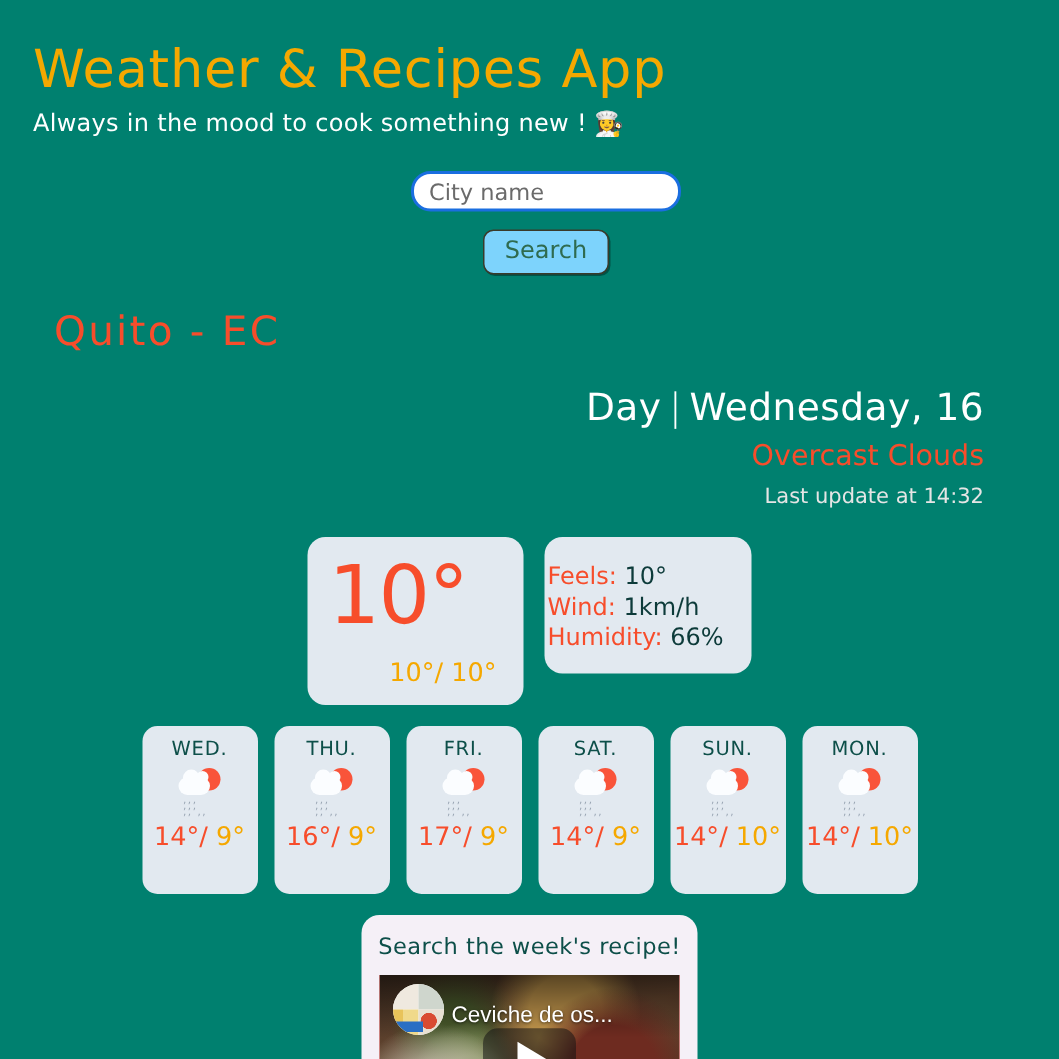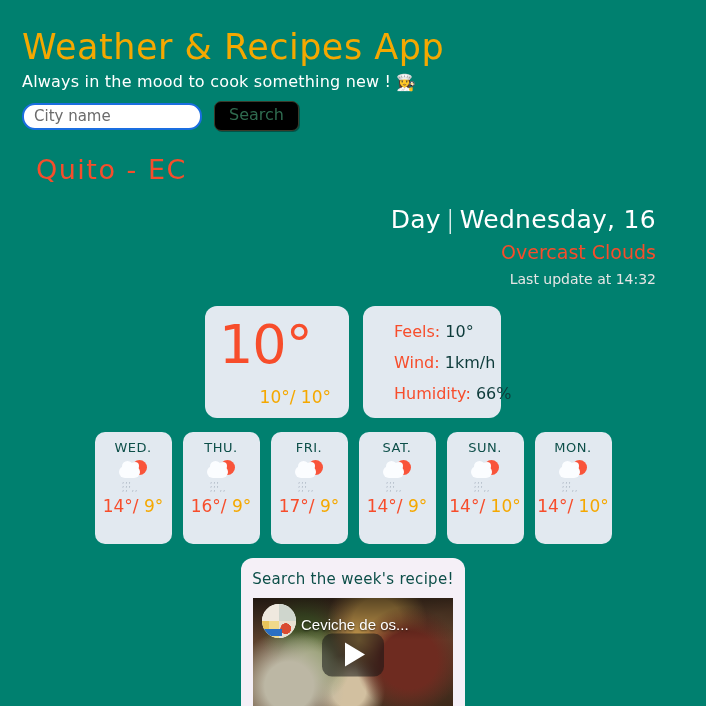--- a/index.html
+++ b/index.html
@@ -49,21 +49,22 @@
     font-size: 16px;
     display: inline-block;
     vertical-align: -1px;
   }
 
   
   .search-row {
     display: flex;
     align-items: center;
     gap: 12px;
-    margin-top: 6px;
+    margin-top: 19px;
+    flex-direction: column;
   }
 
   .search-input {
     width: 180px;
     height: 27px;
     border-radius: 13px;
     border: 2px solid #1a6ee0;
     background: #ffffff;
     color: #555555;
     font-size: 15px;
@@ -72,21 +73,21 @@
     outline: none;
     caret-color: #333;
   }
 
   .search-input::placeholder {
     color: #6b6b6b;
     opacity: 1;
   }
 
   .search-button {
-    background: #000000;
+    background: #7dd3fc;
     color: #2f6b4f;
     border: 1px solid #3a3a2a;
     border-radius: 7px;
     font-size: 16px;
     font-family: "DejaVu Sans", sans-serif;
     padding: 3px 14px 5px 14px;
     cursor: pointer;
     box-shadow: 1px 1px 0 rgba(0,0,0,0.35);
     line-height: 20px;
   }
@@ -168,22 +169,22 @@
     font-size: 17px;
     line-height: 22px;
     padding-right: 4px;
   }
 
   .t-max { color: #f5a800; }
   .t-min { color: #f5a800; }
 
   .detail-card {
     width: 138px;
-    height: 112px;
-    padding: 16px 0 14px 31px;
+    height: 91px;
+    padding: 16px 0 14px 2px;
     display: flex;
     flex-direction: column;
     justify-content: space-between;
   }
 
   .detail-line {
     font-size: 16px;
     line-height: 20px;
     white-space: nowrap;
   }

